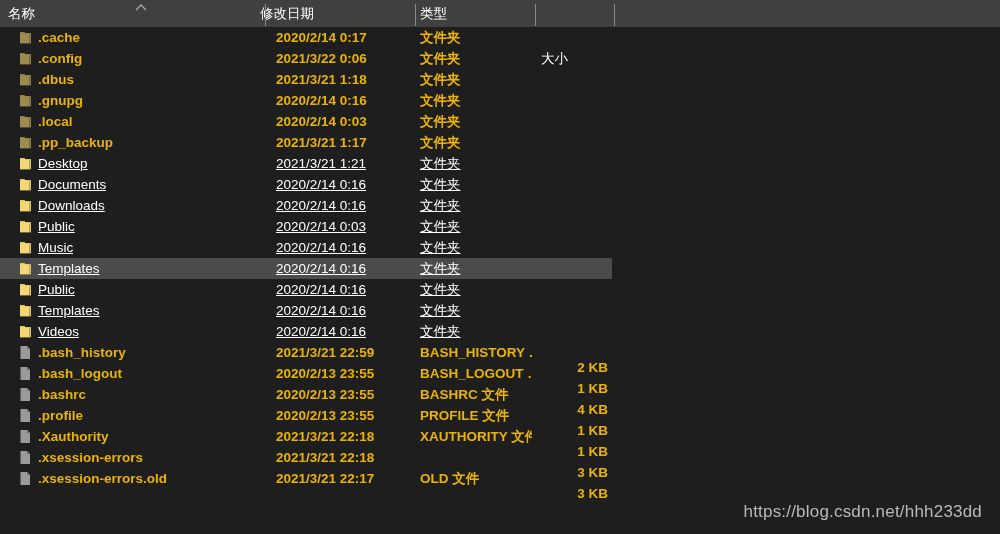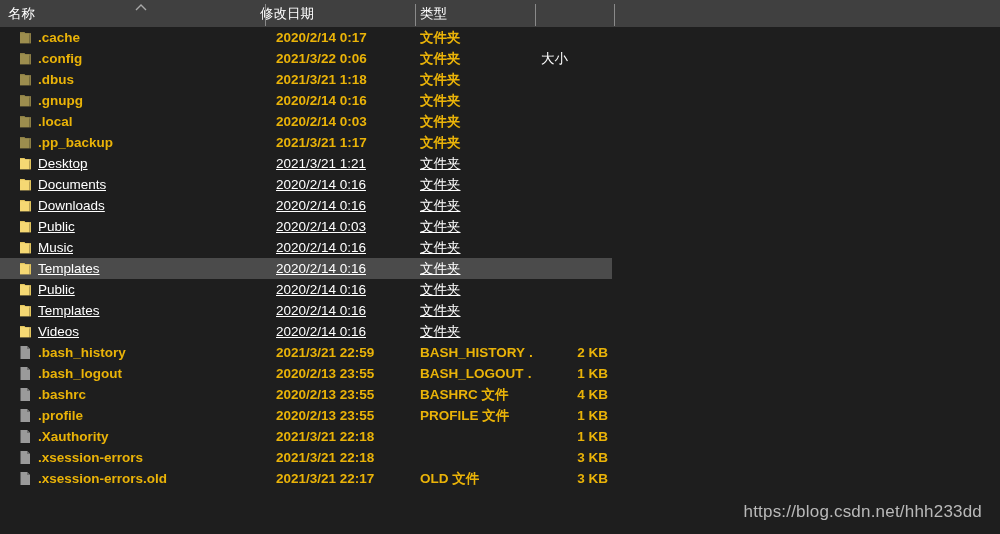--- a/index.html
+++ b/index.html
@@ -86,21 +86,21 @@
     font-size: 13.5px;
     white-space: nowrap;
     overflow: hidden;
   }
   .cell.name {
     left: 38px;
     max-width: 226px;
   }
   .cell.date  { left: 276px; }
   .cell.type  { left: 420px; max-width: 112px; }
-  .cell.size  { left: 535px; width: 73px; text-align: right; }
+  .cell.size  { left: 535px; width: 73px; text-align: right; margin-top: 15px; }
 
   .dim   { color: #eab308; font-weight: bold; }
   .bright{ color: #ffffff; text-decoration: underline; }
 
   
   .icon {
     position: absolute;
     left: 18px;
     top: 3px;
     width: 15px;
@@ -347,20 +347,21 @@
       <div class="cell type dim">PROFILE 文件</div>
       <div class="cell size dim">1 KB</div>
     </div>
     <div class="row">
       <span class="icon"><svg width="15" height="15" viewBox="0 0 15 15">
           <path d="M2.5 1 H9 L12 4 V14 H2.5 Z" fill="#9a9a9a"></path>
           <path d="M9 1 L12 4 H9 Z" fill="#6f6f6f"></path>
         </svg></span>
       <div class="cell name dim">.Xauthority</div>
       <div class="cell date dim">2021/3/21 22:18</div>
+      <div class="cell type dim">XAUTHORITY 文件</div>
       <div class="cell size dim">1 KB</div>
     </div>
     <div class="row">
       <span class="icon"><svg width="15" height="15" viewBox="0 0 15 15">
           <path d="M2.5 1 H9 L12 4 V14 H2.5 Z" fill="#9a9a9a"></path>
           <path d="M9 1 L12 4 H9 Z" fill="#6f6f6f"></path>
         </svg></span>
       <div class="cell name dim">.xsession-errors</div>
       <div class="cell date dim">2021/3/21 22:18</div>
       <div class="cell size dim">3 KB</div>

